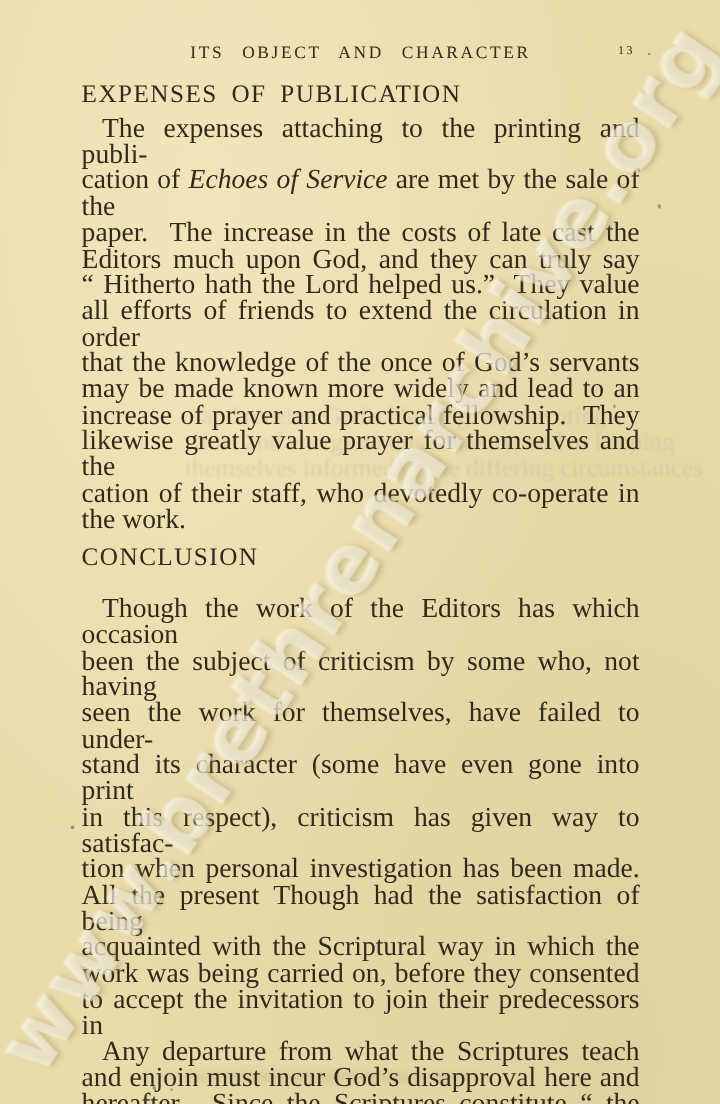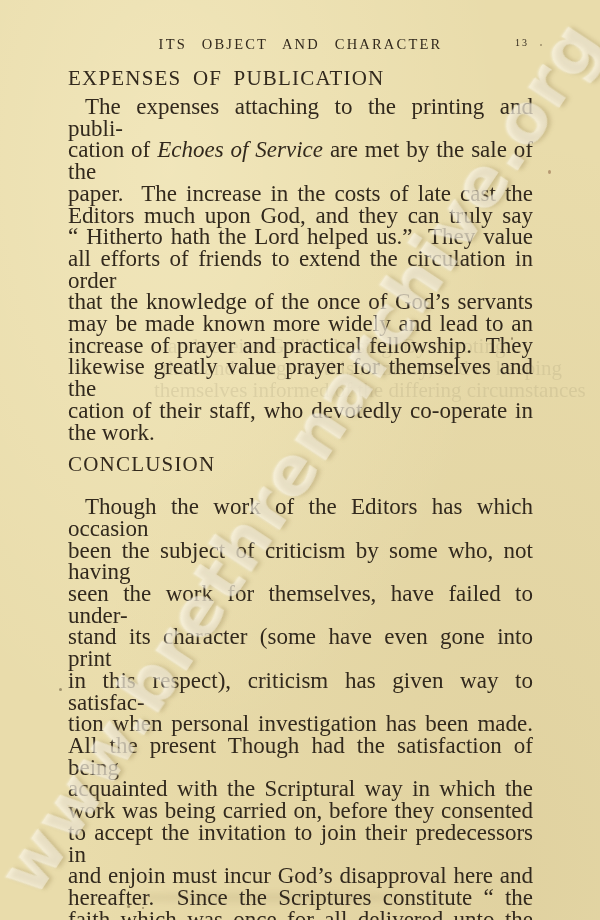--- a/index.html
+++ b/index.html
@@ -93,20 +93,21 @@
       <div class="bline">stand its character (some have even gone into print</div>
       <div class="bline">in this respect), criticism has given way to satisfac-</div>
       <div class="bline">tion when personal investigation has been made.</div>
       <div class="bline">All the present Though had the satisfaction of being</div>
       <div class="bline">acquainted with the Scriptural way in which the</div>
       <div class="bline">work was being carried on, before they consented</div>
       <div class="bline">to accept the invitation to join their predecessors in</div>
     </div>
 
     <div class="para">
+      <div class="bline indent">Any departure from what the Scriptures teach</div>
       <div class="bline">and enjoin must incur God’s disapproval here and</div>
       <div class="bline">hereafter.&nbsp; Since the Scriptures constitute “&nbsp;the</div>
       <div class="bline">faith which was once for all delivered unto the</div>
       <div class="bline">saints&nbsp;” (Jude 3, R.V.)—not delivered once upon a</div>
       <div class="bline">time and subject to modification by ecclesiastical</div>
       <div class="bline">authorities or to suit modern conditions—God’s</div>
       <div class="bline">people are responsible to adhere to the teachings and</div>
       <div class="bline">principles of Scripture.&nbsp; To disregard these prin-</div>
       <div class="bline">ciples and to substitute humanly devised arrange-</div>
       <div class="bline">ments is to act derogatorily to the authority of the</div>

